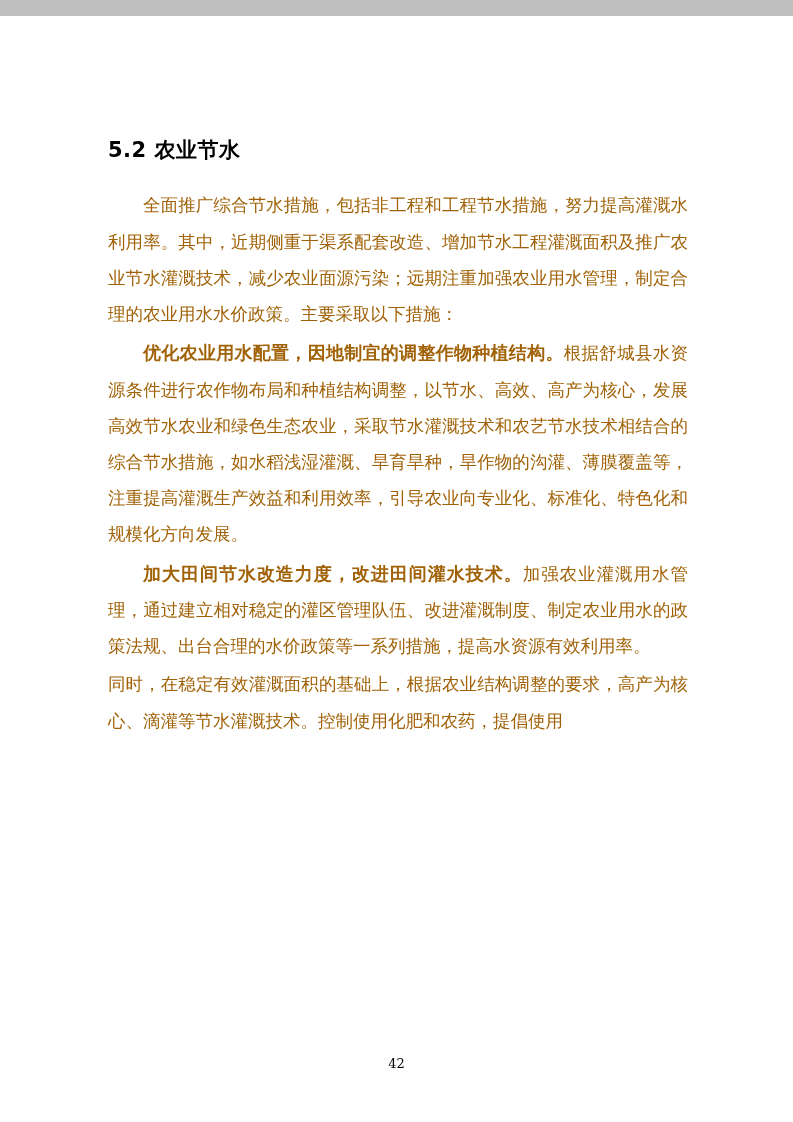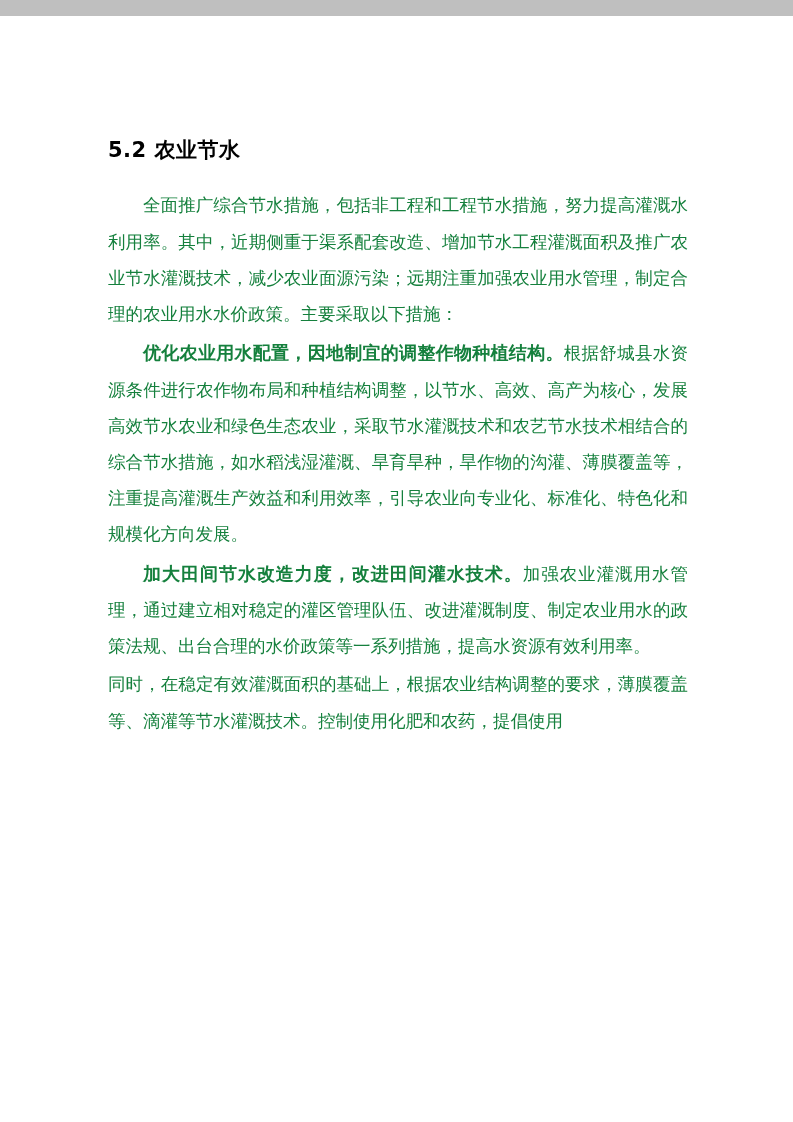--- a/index.html
+++ b/index.html
@@ -30,21 +30,21 @@
     font-size: 21px;
     font-weight: bold;
     color: #000;
     margin: 0 0 22px 0;
     letter-spacing: 0.5px;
     line-height: 1.4;
   }
   .para {
     font-family: "DejaVu Serif", "Liberation Serif", serif;
     font-size: 17.5px;
-    color: #15803d;
+    color: #a16207;
     line-height: 2.07;
     margin: 0 0 2px 0;
     text-align: justify;
     text-justify: inter-ideograph;
     text-indent: 2em;
   }
   .para.noindent {
     text-indent: 0;
   }
   .lead {
@@ -71,17 +71,18 @@
 
     <h2 class="heading">5.2 农业节水</h2>
 
     <p class="para"><span>全面推广综合节水措施，包括非工程和工程节水措施，努力提高灌溉水利用率。其中，近期侧重于渠系配套改造、增加节水工程灌溉面积及推广农业节水灌溉技术，减少农业面源污染；远期注重加强农业用水管理，制定合理的农业用水水价政策。主要采取以下措施：</span></p>
 
     <p class="para"><span class="lead">优化农业用水配置，因地制宜的调整作物种植结构。</span><span>根据舒城县水资源条件进行农作物布局和种植结构调整，以节水、高效、高产为核心，发展高效节水农业和绿色生态农业，采取节水灌溉技术和农艺节水技术相结合的综合节水措施，如水稻浅湿灌溉、旱育旱种，旱作物的沟灌、薄膜覆盖等，注重提高灌溉生产效益和利用效率，引导农业向专业化、标准化、特色化和规模化方向发展。</span></p>
 
     <p class="para"><span class="lead">加大田间节水改造力度，改进田间灌水技术。</span><span>加强农业灌溉用水管理，通过建立相对稳定的灌区管理队伍、改进灌溉制度、制定农业用水的政策法规、出台合理的水价政策等一系列措施，提高水资源有效利用率。</span></p>
 
 
-    <p class="para noindent"><span>同时，在稳定有效灌溉面积的基础上，根据农业结构调整的要求，薄膜覆盖等、滴灌等节水灌溉技术。控制使用化肥和农药，提倡使用</span></p>
+    <p class="para noindent"><span>同时，在稳定有效灌溉面积的基础上，根据农业结构调整的要求，高产为核心、滴灌等节水灌溉技术。控制使用化肥和农药，提倡使用</span></p>
 
   </div>
 
+  <div class="footer">42</div>
 </div>
 
 </body></html>

